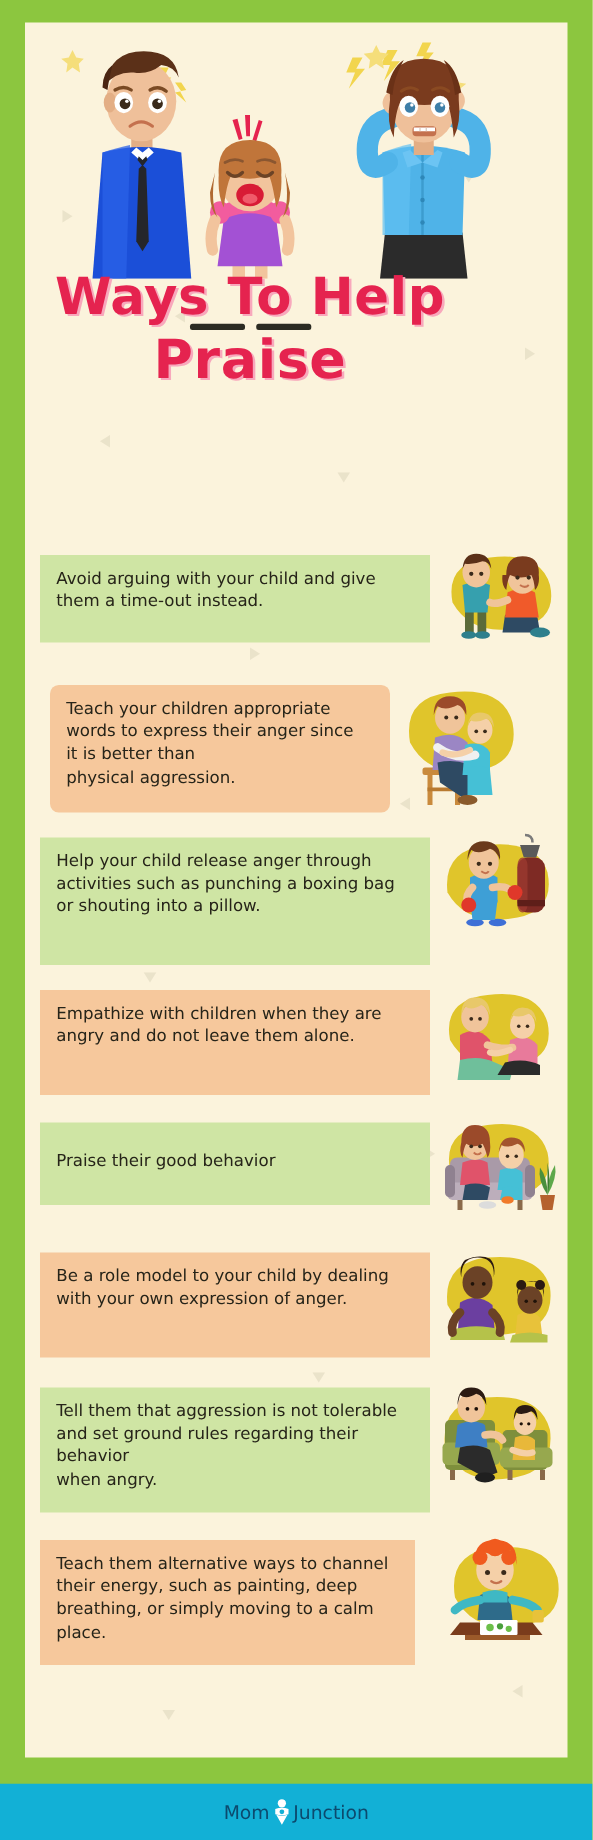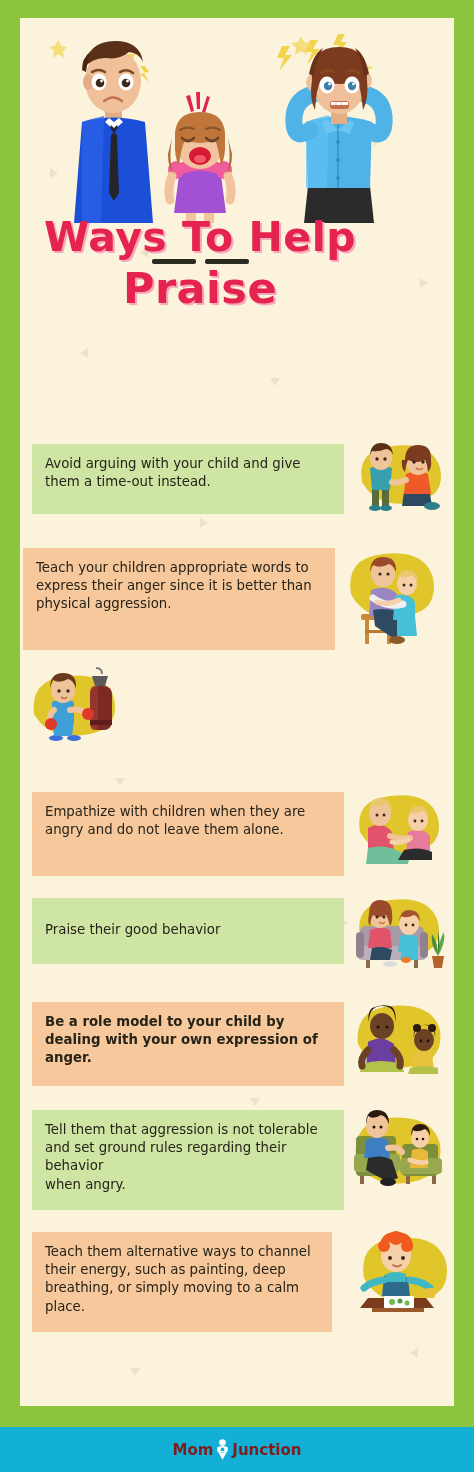--- a/index.html
+++ b/index.html
@@ -49,21 +49,21 @@
   .panel.orange{background:#F6C89C;}
   .thumb{position:relative;flex:0 0 auto;}
 
   
   .footer{
     position:absolute;left:0;top:1427px;width:474px;height:45px;
     background:#12B0D6;display:flex;align-items:center;justify-content:center;
   }
   .logo{display:flex;align-items:center;gap:1px;}
   .logo-txt{
-    font-family:"DejaVu Sans",sans-serif;font-weight:bold;font-size:15px;color:#7f1d1d;
+    font-family:"DejaVu Sans",sans-serif;font-weight:normal;font-size:15px;color:#0c4a6e;
   }
   .logo-mark{position:relative;width:15px;height:21px;margin:0 1px;}
 </style>
 </head>
 <body>
 
 <div class="infographic">
 
   <div class="canvas">
 
@@ -243,21 +243,21 @@
             <ellipse cx="72" cy="26" rx="12" ry="13" fill="#F0C49A"></ellipse>
             <path d="M59 24 q0 -15 13 -15 q14 0 13 15 q1 8 -3 12 q-1 -9 -3 -12 q-8 4 -17 0 q-2 4 -3 12 q-4 -4 -3 -12z" fill="#7A3B1E"></path>
             <circle cx="68" cy="26" r="1.7" fill="#3A2A1B"></circle>
             <circle cx="77" cy="26" r="1.7" fill="#3A2A1B"></circle>
             <path d="M70 32 q4 3 7 0" stroke="#C4714E" stroke-width="1.6" fill="none"></path>
           </svg>
         </div>
       </div>
 
       <div class="row" style="height:122px;">
-        <div class="panel orange" style="width:312px;height:102px;margin-left:3px;margin-top:8px;">Teach your children appropriate words to express their anger since it is better than
+        <div class="panel orange" style="width:272px;height:102px;margin-left:20px;margin-top:8px;border-radius:7px;">Teach your children appropriate words to express their anger since it is better than
 physical aggression.</div>
         <div class="thumb" style="width:104px;height:118px;margin-left:2px;">
           <svg width="104" height="118" viewBox="0 0 104 118">
             <path d="M14 54 q-6 -36 32 -40 q42 -5 50 24 q6 32 -26 38 q-40 8 -56 -22z" fill="#E0C52B"></path>
 
             <rect x="24" y="74" width="34" height="6" rx="2" fill="#C98A3C"></rect>
             <rect x="28" y="80" width="4" height="24" fill="#C98A3C"></rect>
             <rect x="50" y="80" width="4" height="24" fill="#C98A3C"></rect>
             <rect x="28" y="90" width="26" height="3" fill="#B87A30"></rect>
 
@@ -276,20 +276,21 @@
             <circle cx="67" cy="45" r="1.5" fill="#3A2A1B"></circle>
             <circle cx="74" cy="45" r="1.5" fill="#3A2A1B"></circle>
 
             <path d="M36 58 q14 10 30 6" stroke="#F0F0F0" stroke-width="7" fill="none" stroke-linecap="round"></path>
             <path d="M62 60 q-12 6 -22 2" stroke="#F5D0A8" stroke-width="5" fill="none" stroke-linecap="round"></path>
           </svg>
         </div>
       </div>
 
       <div class="row" style="height:122px;">
+        <div class="panel green" style="width:312px;height:102px;margin-left:12px;margin-top:8px;">Help your child release anger through activities such as punching a boxing bag or shouting into a pillow.</div>
         <div class="thumb" style="width:104px;height:118px;margin-left:2px;">
           <svg width="104" height="118" viewBox="0 0 104 118">
             <path d="M12 52 q-4 -34 32 -38 q40 -4 48 22 q6 30 -24 36 q-40 8 -56 -20z" fill="#E0C52B"></path>
 
             <path d="M74 6 q6 0 6 6" stroke="#7B7B7B" stroke-width="2" fill="none"></path>
             <path d="M70 14 l16 0 -3 10 -10 0z" fill="#5A5A5A"></path>
             <rect x="68" y="24" width="22" height="44" rx="8" fill="#7E2A24"></rect>
             <rect x="68" y="24" width="8" height="44" rx="6" fill="#9B3A30" opacity=".8"></rect>
             <rect x="68" y="58" width="22" height="5" fill="#5E1E19"></rect>
 
@@ -368,21 +369,21 @@
             <ellipse cx="60" cy="70" rx="5" ry="3" fill="#F07A2A"></ellipse>
 
             <path d="M86 66 l12 0 -2 12 -8 0z" fill="#B5622E"></path>
             <path d="M92 66 q-8 -12 -6 -22 q6 8 6 22z" fill="#4A8F3C"></path>
             <path d="M92 66 q8 -14 6 -24 q-6 10 -6 24z" fill="#5DA84A"></path>
             <path d="M92 66 q0 -18 0 -26 q3 14 0 26z" fill="#3F7A32"></path>
           </svg>
         </div>
       </div>
 
-      <div class="row" style="height:108px;font-weight:bold;">
+      <div class="row" style="height:108px;">
         <div class="panel orange" style="width:312px;height:84px;margin-left:12px;margin-top:8px;">Be a role model to your child by dealing with your own expression of anger.</div>
         <div class="thumb" style="width:104px;height:104px;margin-left:2px;">
           <svg width="104" height="104" viewBox="0 0 104 104">
             <path d="M12 50 q-4 -34 32 -38 q42 -4 50 24 q4 30 -26 36 q-40 8 -56 -22z" fill="#E0C52B"></path>
 
             <path d="M22 48 q14 -8 26 2 l2 24 -30 0z" fill="#6B3FA0"></path>
             <path d="M16 70 q18 -6 40 0 l2 8 -44 0z" fill="#B5C24A"></path>
             <path d="M22 56 q-8 8 -6 16" stroke="#6B4226" stroke-width="7" fill="none" stroke-linecap="round"></path>
             <path d="M48 56 q8 8 6 16" stroke="#6B4226" stroke-width="7" fill="none" stroke-linecap="round"></path>
             <ellipse cx="36" cy="32" rx="12" ry="13" fill="#6B4226"></ellipse>

